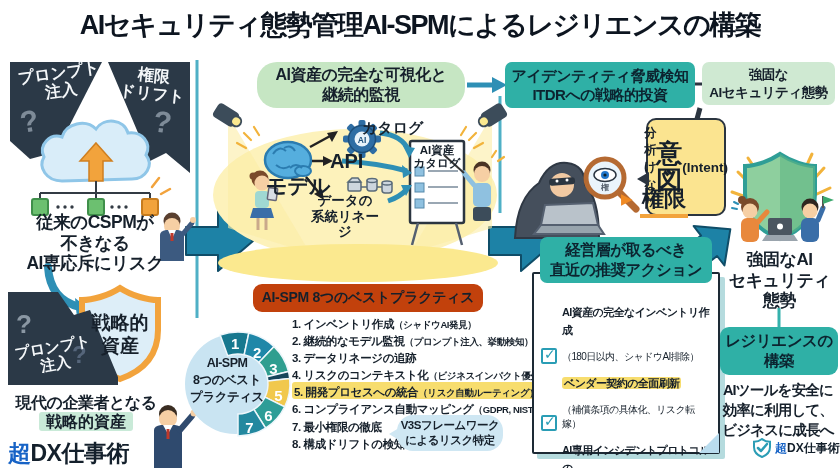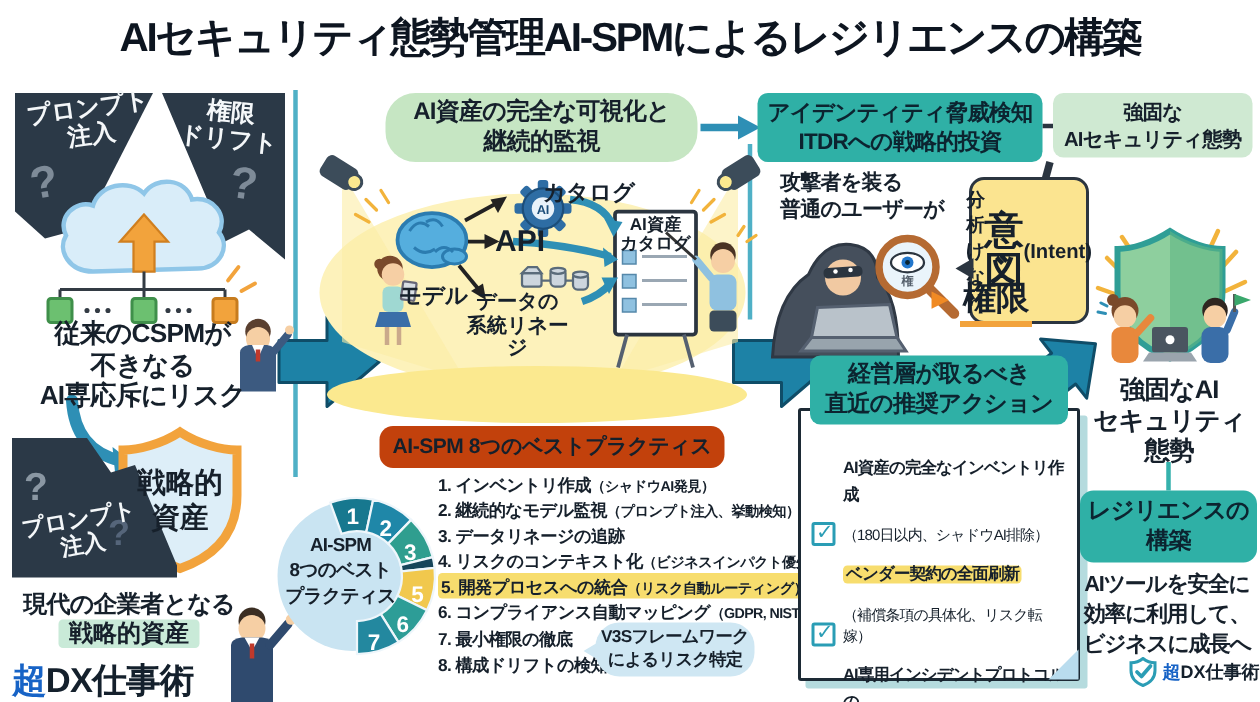--- a/index.html
+++ b/index.html
@@ -244,21 +244,21 @@
       <line x1="-18" y1="-24" x2="-38" y2="-42" stroke="#333" stroke-width="2"></line>
       <g stroke="#f2b33b" stroke-width="2.2" stroke-linecap="round">
           <line x1="10" y1="-40" x2="14" y2="-46"></line>
           <line x1="16" y1="-36" x2="22" y2="-40"></line>
         </g>
     </g>
   </svg>
 
   <div class="abs z2 b" style="left:362px;top:119px;font-size:15px">カタログ</div>
   <div class="abs z2 b" style="left:330px;top:150px;font-size:20px">API</div>
-  <div class="abs z2 b" style="left:266px;top:188px;font-size:15px">モデル</div>
+  <div class="abs z2 b" style="left:266px;top:172px;font-size:21px">モデル</div>
   <div class="abs z2 pre ctr b" style="left:305px;top:193px;width:80px;font-size:13.5px;line-height:1.15">データの
 系統リネージ</div>
   <div class="abs z2 pre ctr b" style="left:412px;top:144px;width:50px;font-size:11.5px;line-height:1.15">AI資産
 カタログ</div>
 
   <div class="abs z1 ellipse" style="left:218px;top:244px;width:280px;height:38px"></div>
 
   <div class="abs z2 box bluebox" style="left:253px;top:284px;width:230px;height:28px;font-size:14px;letter-spacing:-0.3px">AI-SPM 8つのベストプラクティス</div>
 
   <svg class="abs z1" style="left:183px;top:327px" width="115" height="115">
@@ -296,22 +296,20 @@
     <div class="bp-row"><span class="bp-main">8. 構成ドリフトの検知</span><span class="bp-note"></span></div>
   </div>
 
   <div class="abs z2 box v3s" style="left:397px;top:415px;width:106px;height:36px;font-size:11.5px;letter-spacing:-0.5px">V3Sフレームワーク
 によるリスク特定</div>
 
   <div class="abs z2 box greenbox" style="left:702px;top:62px;width:133px;height:43px;font-size:13.5px;letter-spacing:-0.5px">強固な
 AIセキュリティ態勢</div>
   <div class="abs z2 box tealbox" style="left:505px;top:62px;width:190px;height:46px;font-size:15px;letter-spacing:-0.5px">アイデンティティ脅威検知
 ITDRへの戦略的投資</div>
-  <div class="abs z2 pre b" style="left:520px;top:113px;font-size:14px;line-height:1.25;letter-spacing:-0.5px">攻撃者を装る
-普通のユーザーが</div>
 
   <svg class="abs z1" style="left:505px;top:143px" width="150" height="100">
     <g>
       <path d="M10,95 Q12,55 34,40 Q44,18 62,20 Q80,22 80,42 Q94,55 94,95 Z" fill="#454f5c" stroke="#2f3844" stroke-width="2"></path>
       <circle cx="57" cy="42" r="12" fill="#f1c9a2"></circle>
       <rect x="44" y="35" width="26" height="7" rx="3" fill="#2b3540" transform="rotate(-4 57 38)"></rect>
       <circle cx="52" cy="38" r="1.5" fill="#fff"></circle>
         <circle cx="62" cy="37" r="1.5" fill="#fff"></circle>
       <polygon points="40,62 88,60 93,82 36,82" fill="#b9c2ca" stroke="#556070" stroke-width="2"></polygon>
       <polygon points="36,82 93,82 99,91 29,91" fill="#98a4ad" stroke="#556070" stroke-width="2"></polygon>

